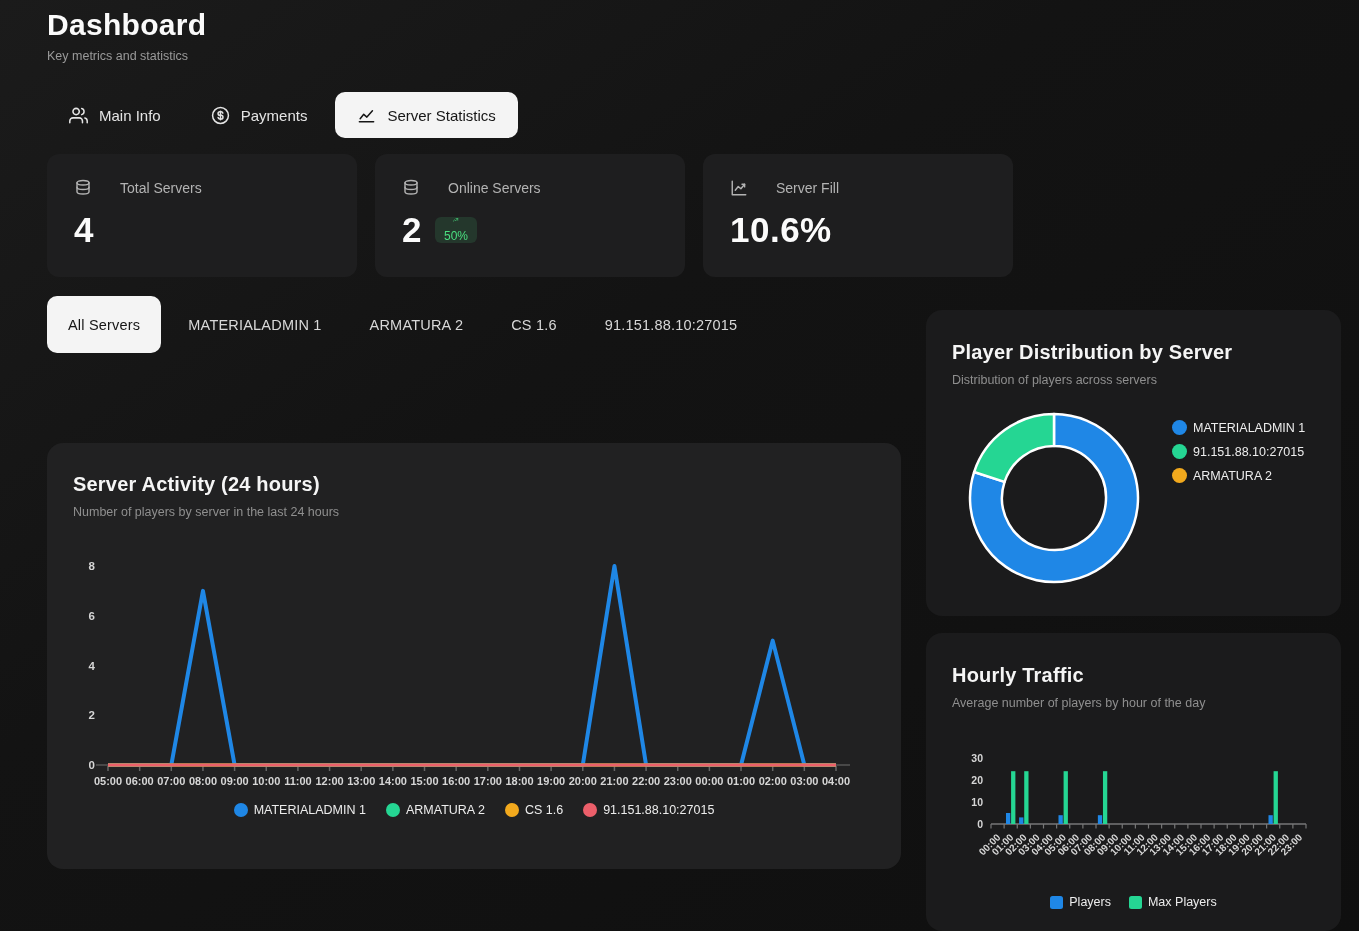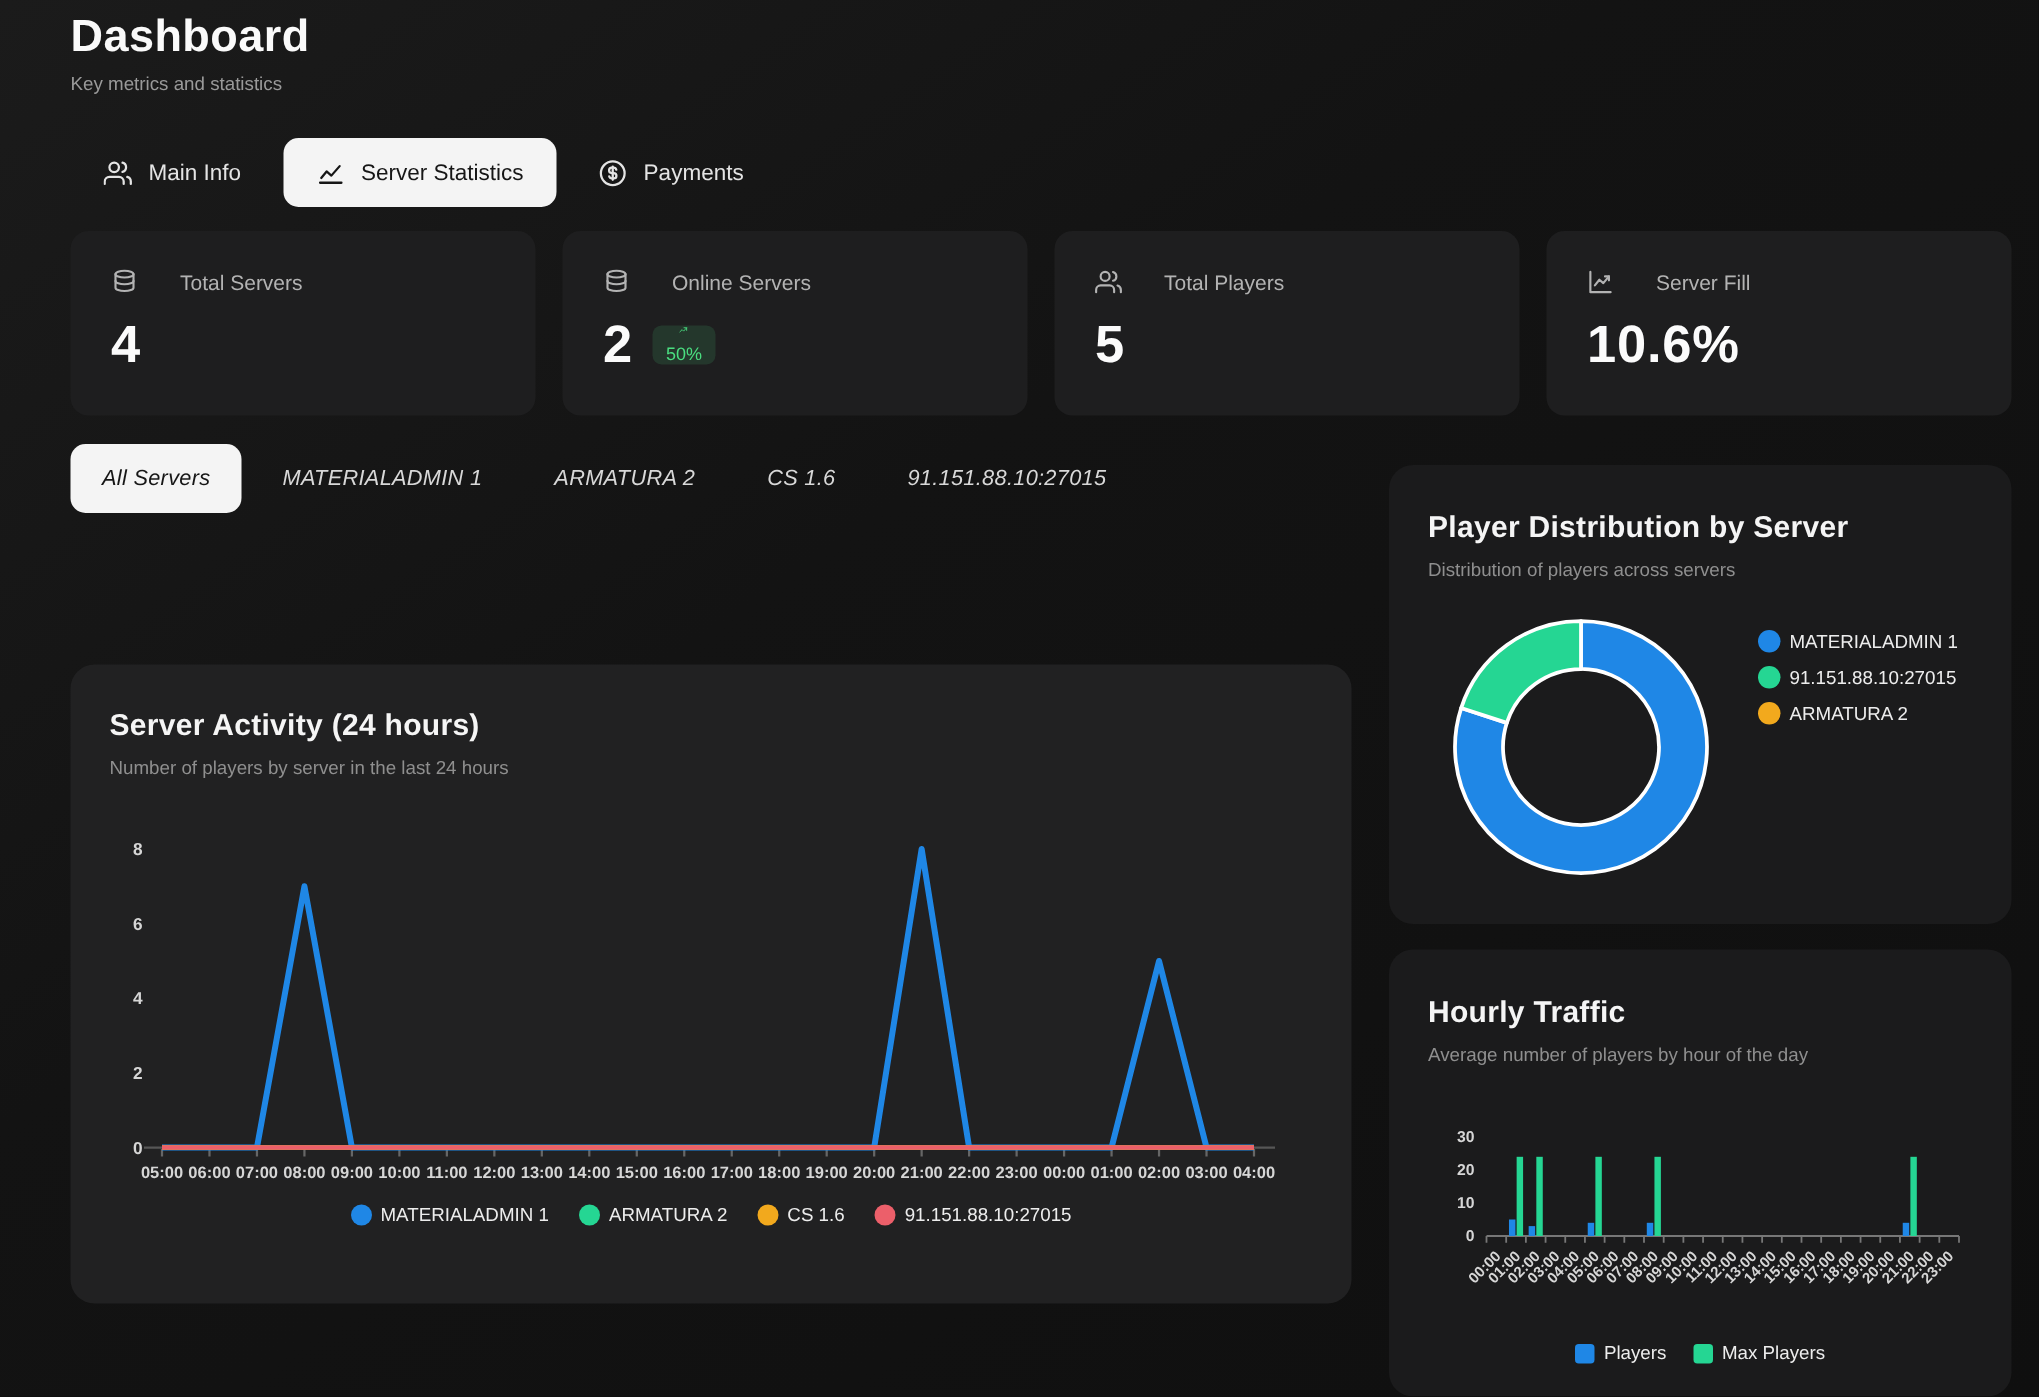--- a/index.html
+++ b/index.html
@@ -30,23 +30,23 @@
   .stat-icon { width:18px; height:18px; display:inline-flex; color:#b3b3b3; }
   .stat-icon svg { width:100%; height:100%; }
   .stat-value-row { margin-top:13px; display:flex; align-items:center; gap:13px; }
   .stat-value { font-size:35px; font-weight:700; color:#fbfbfb; letter-spacing:.5px; }
   .stat-badge { display:inline-flex; align-items:center; gap:6px; height:26px; padding:0 9px;
                 background:rgba(74,222,128,.13); border-radius:6px; font-size:12px; font-weight:500;flex-direction:column; }
   .stat-badge svg { width:13px; height:13px; }
 
   
   .server-tabs { position:absolute; left:47px; top:296px; display:flex; align-items:center; gap:6px; }
-  .server-tab { height:46px; padding:0 21px; display:flex; align-items:center; background:transparent;
+  .server-tab { height:57px; padding:0 21px; display:flex; align-items:center; background:transparent;
                 border:none; border-radius:10px; color:#d8d8d8; font-size:14.5px; letter-spacing:.2px;
-                font-family:inherit; cursor:pointer;font-style:italic; }
+                font-family:inherit; cursor:pointer; }
   .server-tab.active { background:#f4f4f4; color:#161616; font-weight:500; }
 
   
   .period-tabs { position:absolute; left:45px; top:366px; width:856px; display:flex;
                  border-bottom:1px solid #272727; }
   .period-tab { position:relative; padding:12px 26px 15px; background:none; border:none;
                 color:#979797; font-size:14.5px; font-family:inherit; cursor:pointer; }
   .period-tab.active { color:#ffffff; }
   .period-tab.active::after { content:""; position:absolute; left:0; right:0; bottom:-1px;
                 height:2px; background:#ffffff; }
@@ -93,38 +93,38 @@
       <span class="tab-icon">
         <svg viewBox="0 0 24 24" fill="none" stroke="currentColor" stroke-width="1.9" stroke-linecap="round" stroke-linejoin="round">
             <path d="M17 21v-2a4 4 0 0 0-4-4H5a4 4 0 0 0-4 4v2"></path>
             <circle cx="9" cy="7" r="4"></circle>
             <path d="M23 21v-2a4 4 0 0 0-3-3.87"></path>
             <path d="M16 3.13a4 4 0 0 1 0 7.75"></path>
           </svg>
       </span>
       <span>Main Info</span>
     </button>
-    <button class="main-tab active">
-      <span class="tab-icon">
-        <svg viewBox="0 0 24 24" fill="none" stroke="currentColor" stroke-width="1.9" stroke-linecap="round" stroke-linejoin="round">
-            <path d="M3 20h18"></path>
-            <path d="M4 16l4.5-5.5 4 3.5 7-8"></path>
-          </svg>
-      </span>
-      <span>Server Statistics</span>
-    </button>
     <button class="main-tab">
       <span class="tab-icon">
         <svg viewBox="0 0 24 24" fill="none" stroke="currentColor" stroke-width="1.9" stroke-linecap="round" stroke-linejoin="round">
             <circle cx="12" cy="12" r="10"></circle>
             <path d="M12 6.5v11"></path>
             <path d="M15 9a2.4 2.4 0 0 0-2.4-1.8h-1.4a2.3 2.3 0 0 0 0 4.6h1.6a2.3 2.3 0 0 1 0 4.6h-1.5A2.4 2.4 0 0 1 9 14.6"></path>
           </svg>
       </span>
       <span>Payments</span>
+    </button>
+    <button class="main-tab active">
+      <span class="tab-icon">
+        <svg viewBox="0 0 24 24" fill="none" stroke="currentColor" stroke-width="1.9" stroke-linecap="round" stroke-linejoin="round">
+            <path d="M3 20h18"></path>
+            <path d="M4 16l4.5-5.5 4 3.5 7-8"></path>
+          </svg>
+      </span>
+      <span>Server Statistics</span>
     </button>
   </div>
 
   <div class="stats-row">
     <div class="stat-card">
       <div class="stat-head">
         <span class="stat-icon">
           <svg viewBox="0 0 24 24" fill="none" stroke="currentColor" stroke-width="1.9" stroke-linecap="round">
               <ellipse cx="12" cy="5" rx="8" ry="3"></ellipse>
               <path d="M4 5v6c0 1.66 3.58 3 8 3s8-1.34 8-3V5"></path>
@@ -154,36 +154,20 @@
         <span class="stat-badge" style="color: rgb(74, 222, 128);">
           <svg viewBox="0 0 24 24" fill="none" stroke="currentColor" stroke-width="2.4" stroke-linecap="round" stroke-linejoin="round">
               <path d="M3 17l6-6 4 4 8-9"></path>
               <path d="M14 6h7v7"></path>
             </svg>
           <span>50%</span>
         </span>
       </div>
     </div>
 
-    <div class="stat-card">
-      <div class="stat-head">
-        <span class="stat-icon">
-          <svg viewBox="0 0 24 24" fill="none" stroke="currentColor" stroke-width="1.9" stroke-linecap="round" stroke-linejoin="round">
-              <path d="M17 21v-2a4 4 0 0 0-4-4H5a4 4 0 0 0-4 4v2"></path>
-              <circle cx="9" cy="7" r="4"></circle>
-              <path d="M23 21v-2a4 4 0 0 0-3-3.87"></path>
-              <path d="M16 3.13a4 4 0 0 1 0 7.75"></path>
-            </svg>
-        </span>
-        <span>Total Players</span>
-      </div>
-      <div class="stat-value-row">
-        <span class="stat-value">5</span>
-      </div>
-    </div>
 
     <div class="stat-card">
       <div class="stat-head">
         <span class="stat-icon">
           <svg viewBox="0 0 24 24" fill="none" stroke="currentColor" stroke-width="1.9" stroke-linecap="round" stroke-linejoin="round">
               <path d="M3 3v18h18"></path>
               <path d="M7 15l4-5 3.5 3 5-6"></path>
               <path d="M16 7h3.5v3.5"></path>
             </svg>
         </span>

